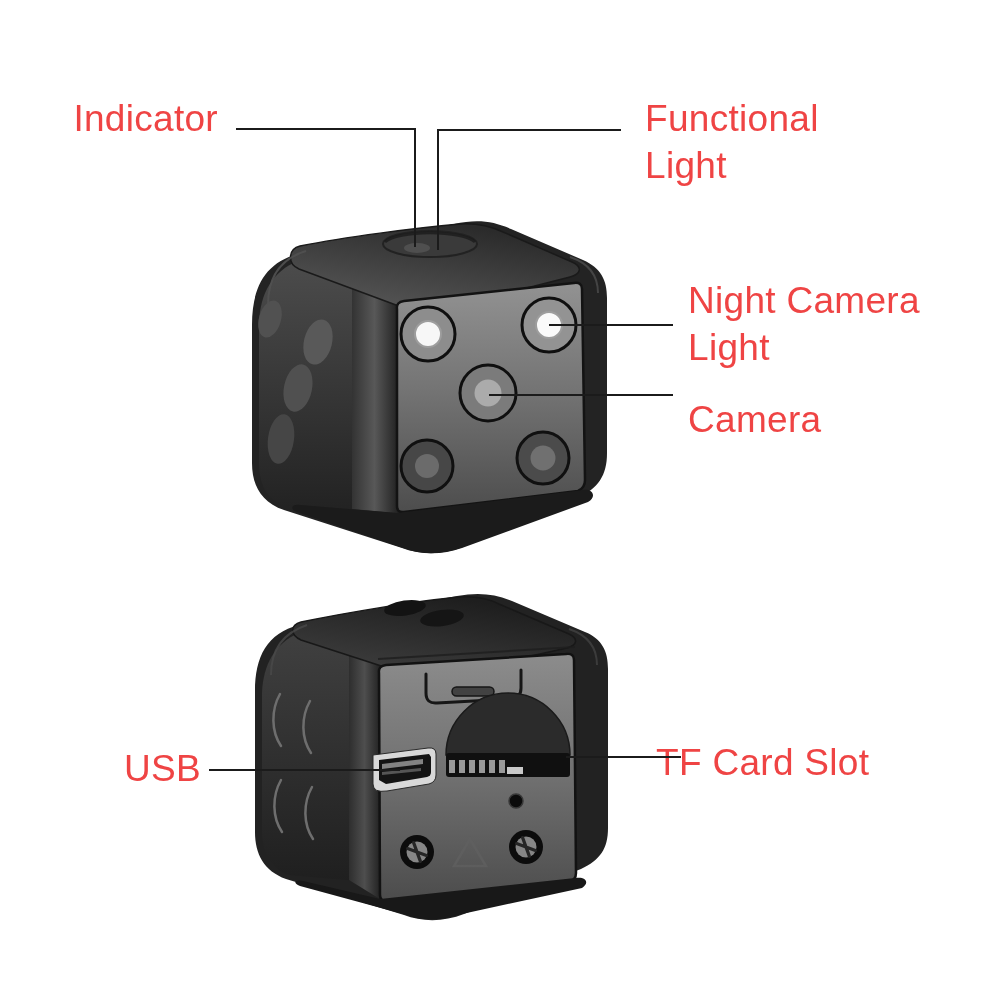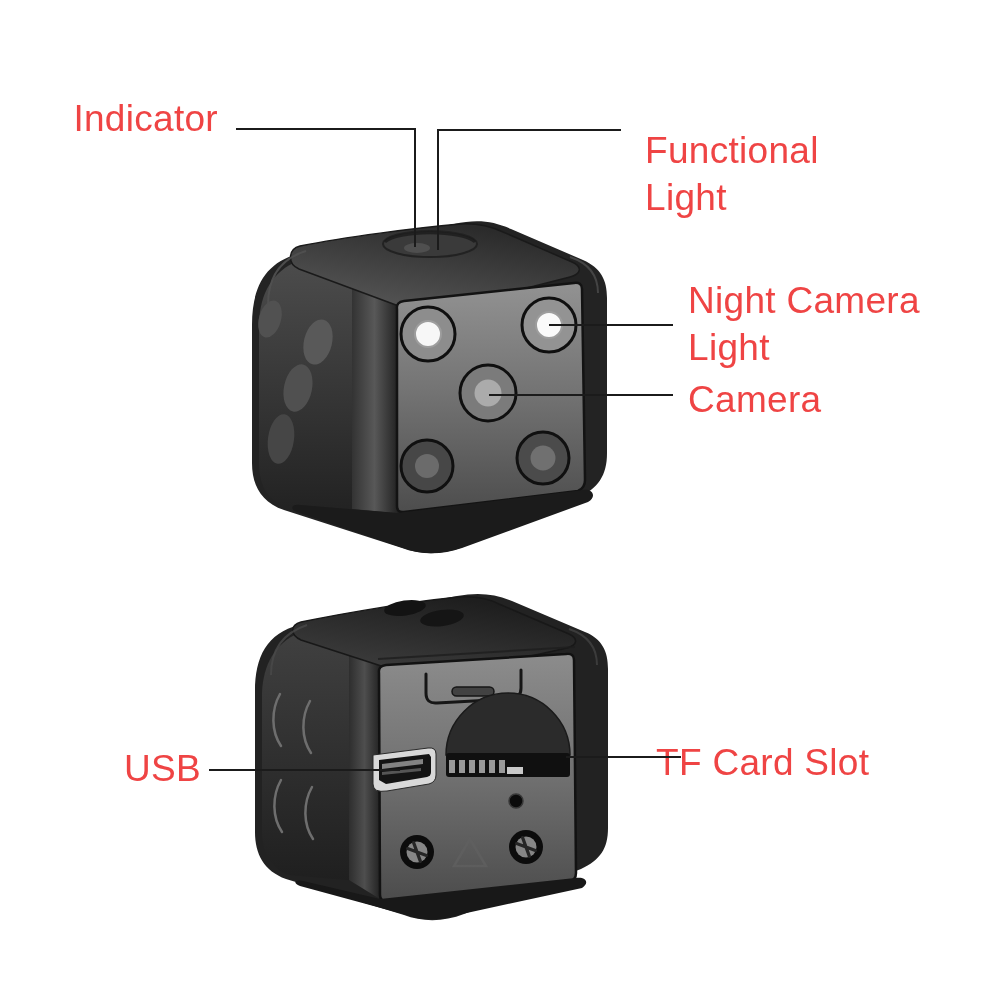--- a/index.html
+++ b/index.html
@@ -16,31 +16,31 @@
 </style>
 </head>
 <body>
 
 <div id="canvas">
 
   <div class="label" style="left:0;width:218px;top:95px;text-align:right;">
     <div>Indicator</div>
   </div>
 
-  <div class="label" style="left:645px;top:95px;margin-top:32px;">
+  <div class="label" style="left:645px;top:95px;">
     <div>Functional</div>
     <div>Light</div>
   </div>
 
   <div class="label" style="left:688px;top:277px;">
     <div>Night Camera</div>
     <div>Light</div>
   </div>
 
-  <div class="label" style="left:688px;top:376px;text-align:center;">Camera</div>
+  <div class="label" style="left:688px;top:396px;text-align:center;">Camera</div>
 
   <div class="label" style="left:124px;top:745px;">USB</div>
 
   <div class="label" style="left:656px;top:739px;">TF Card Slot</div>
 
   <div class="leader" style="left:236px;top:128px;width:180px;height:2px;"></div>
   <div class="leader" style="left:414px;top:128px;width:2px;height:119px;"></div>
 
   <div class="leader" style="left:437px;top:129px;width:184px;height:2px;"></div>
   <div class="leader" style="left:437px;top:129px;width:2px;height:121px;"></div>

